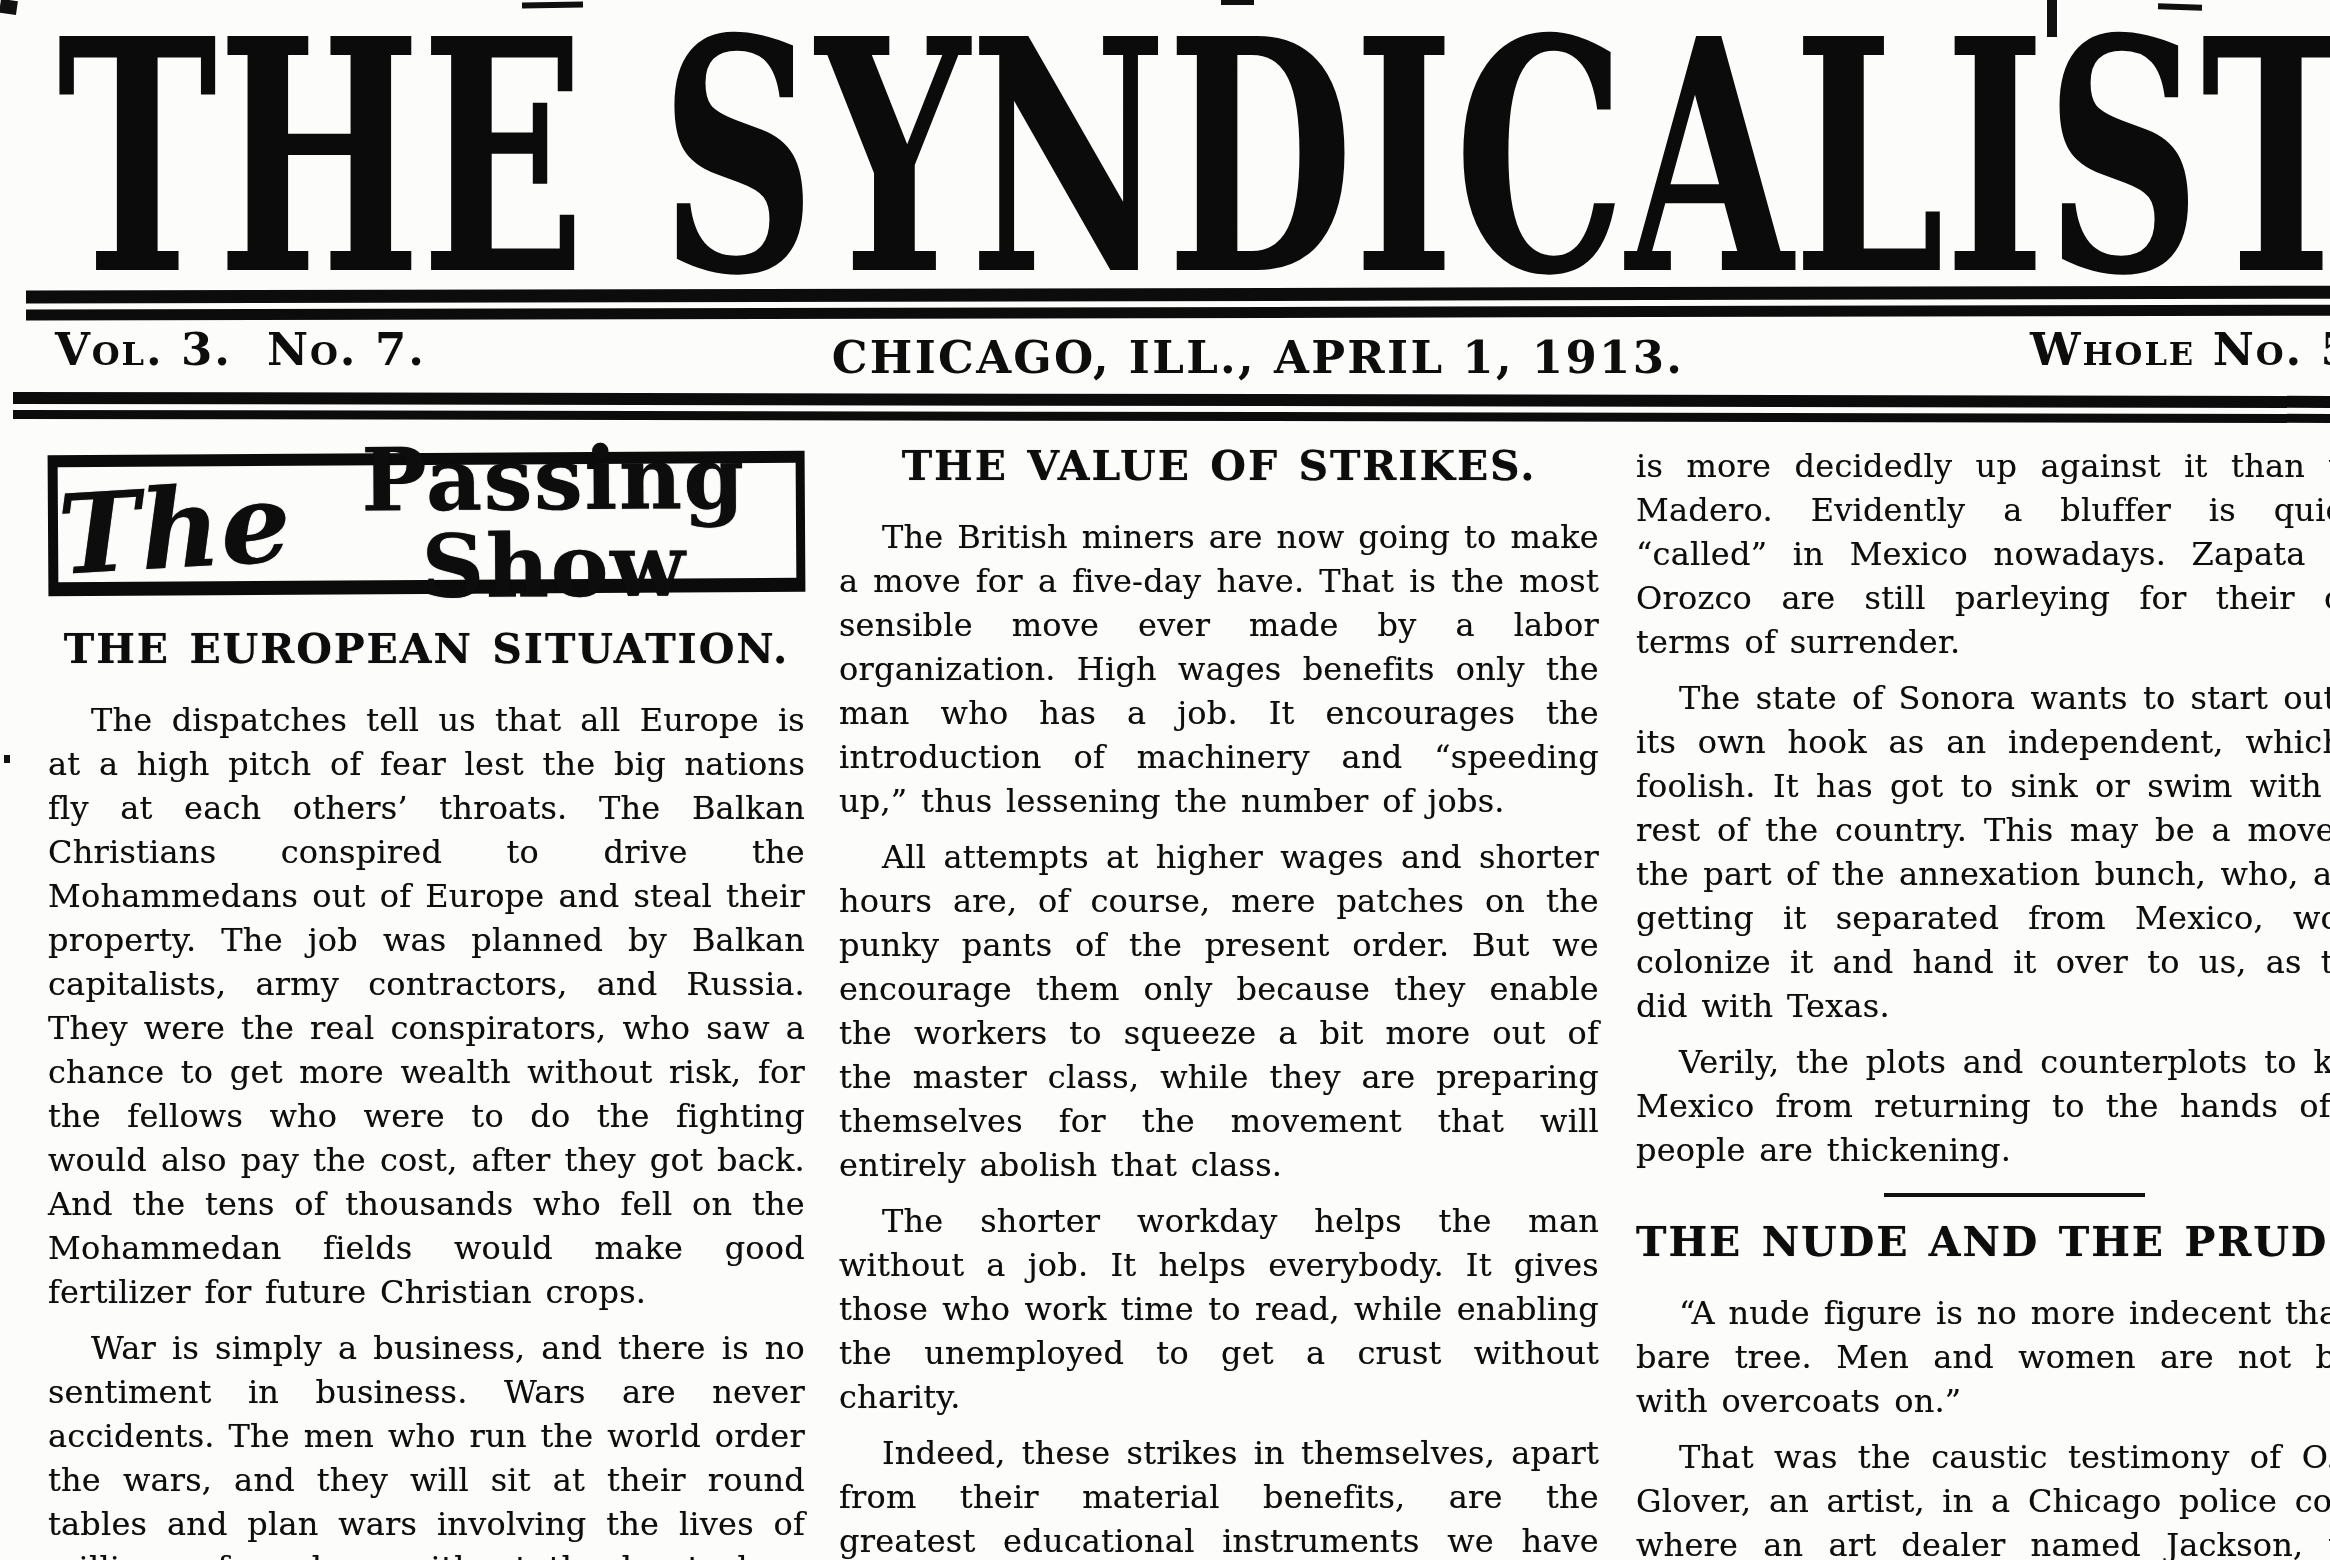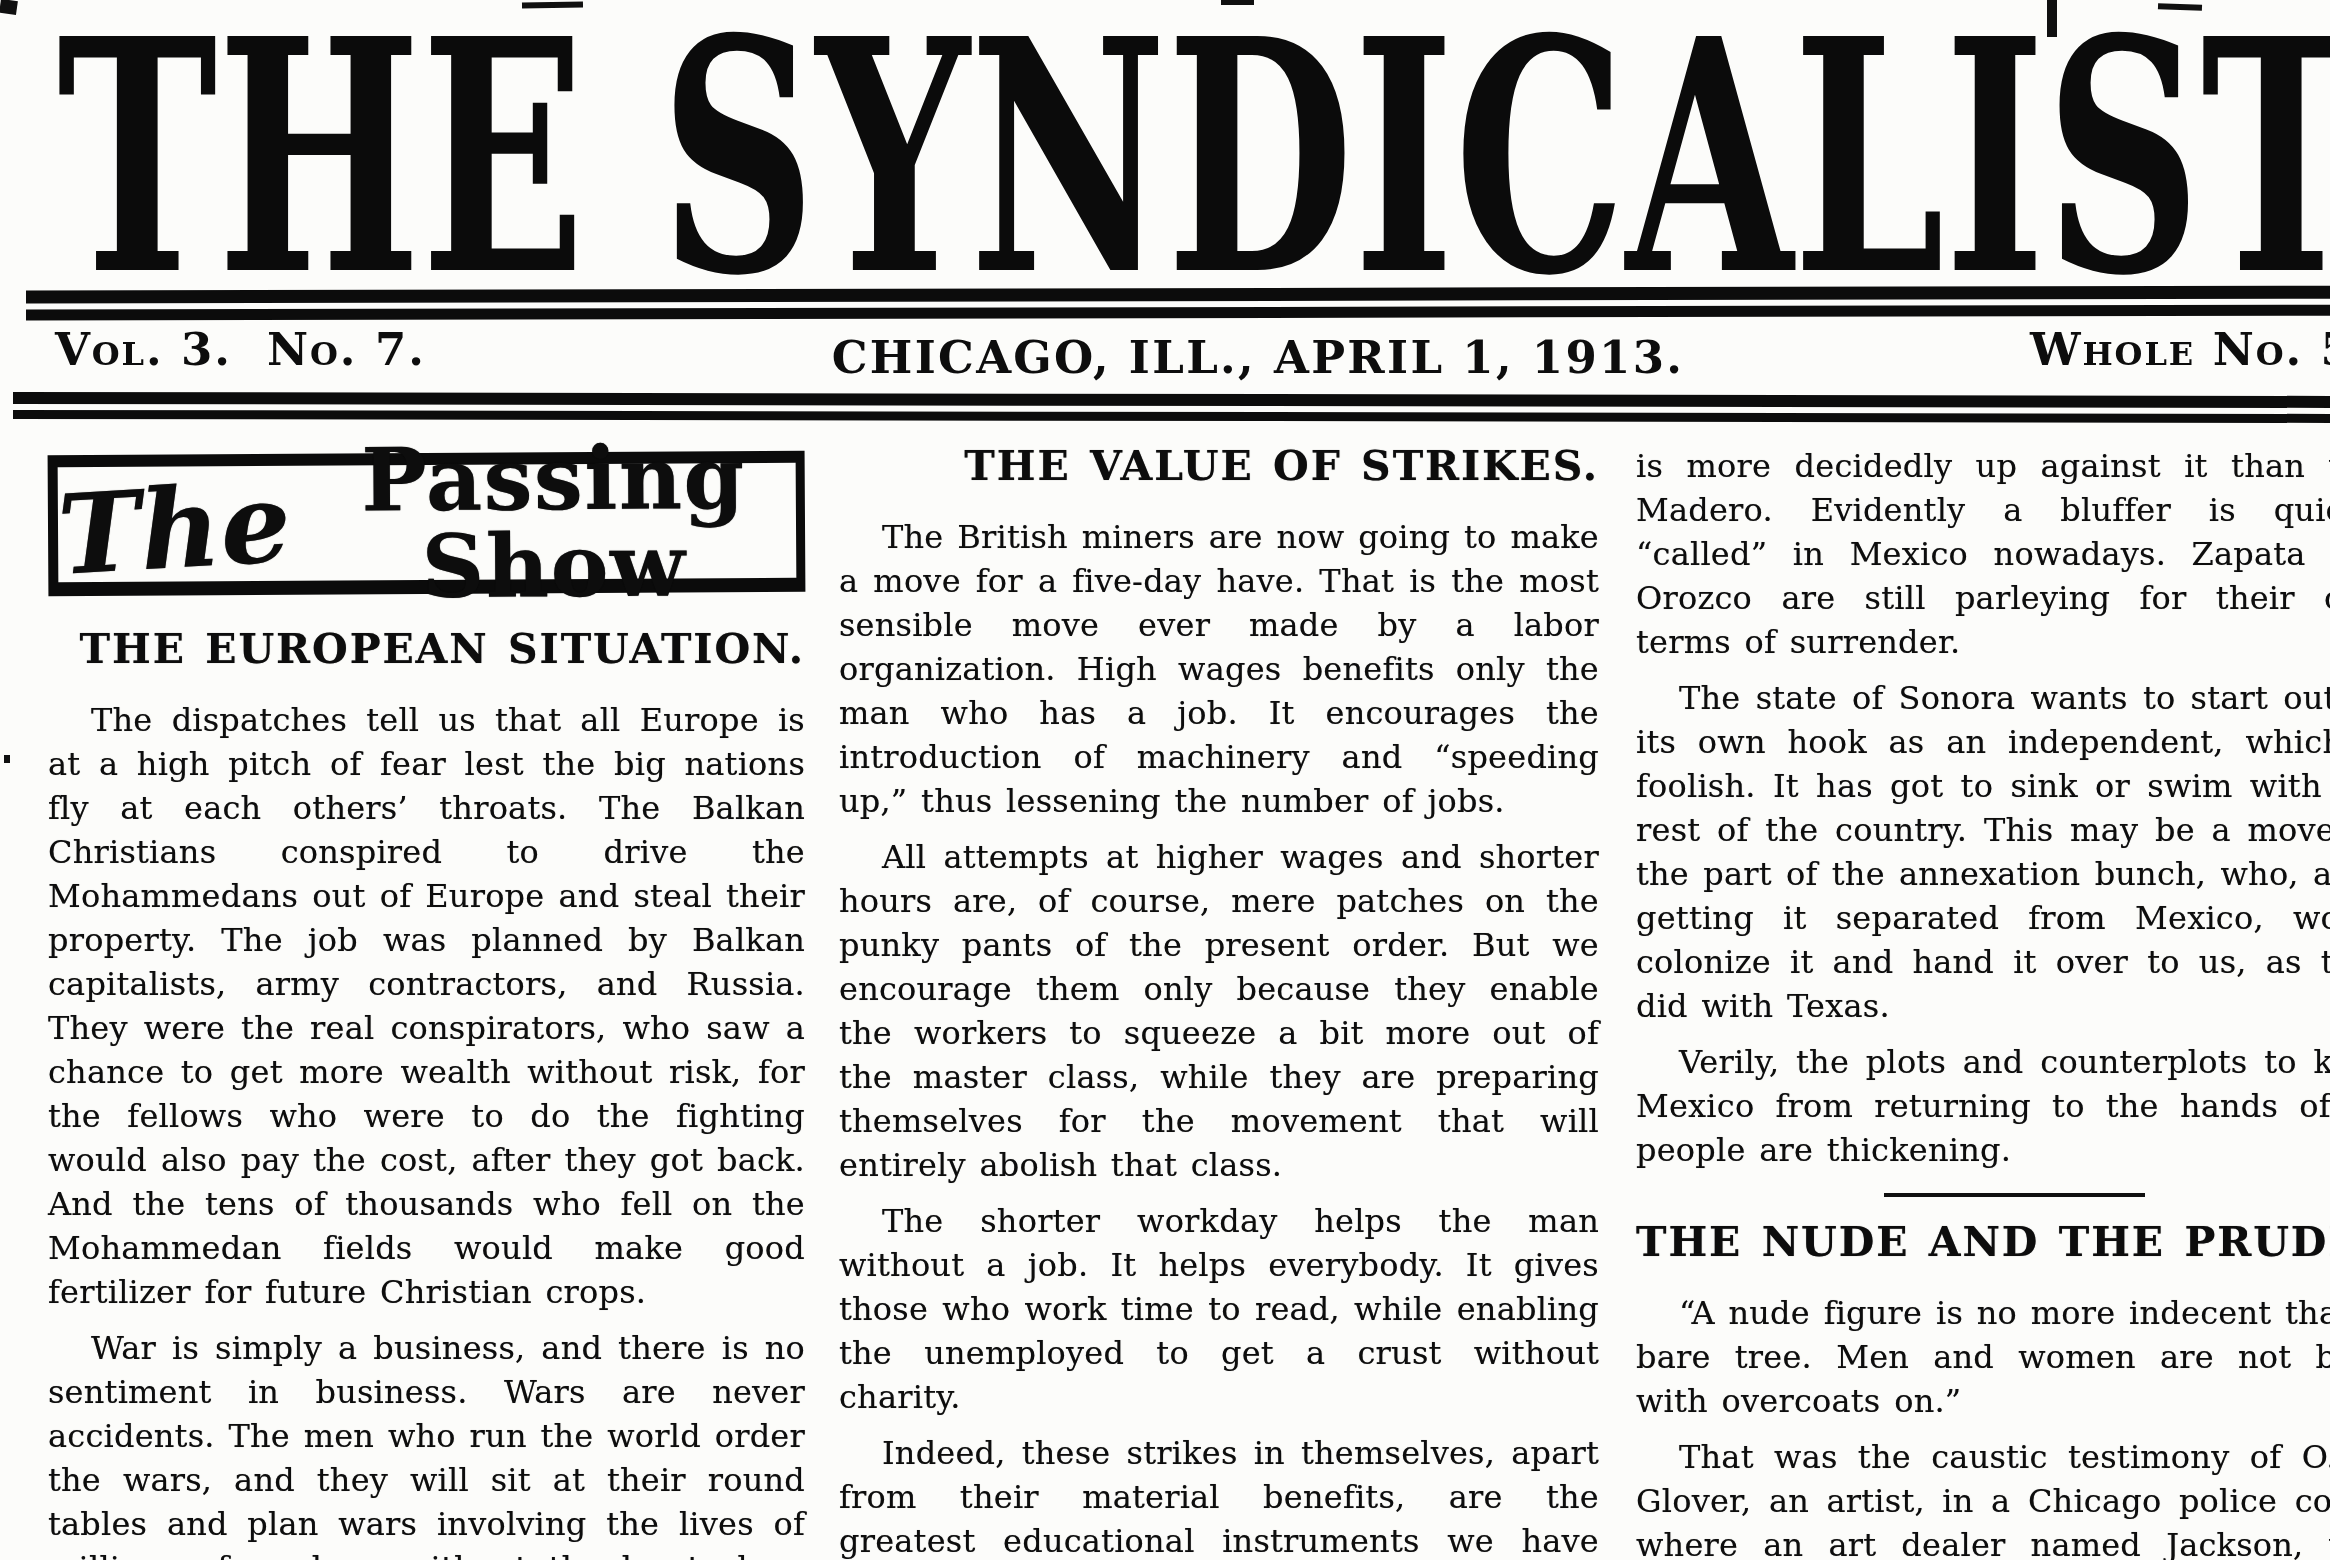--- a/index.html
+++ b/index.html
@@ -64,21 +64,21 @@
   #col-left   { left: 48px;  top: 453px; width: 757px; }
   #col-middle { left: 839px; top: 444px; width: 760px; }
   #col-right  { left: 1636px; top: 444px; width: 756px; }
 
   .col p { margin: 0 0 12px 0; text-indent: 43px; }
   .col p.no-indent { text-indent: 0; }
 
   .col-head {
     font-size: 41px;
     font-weight: bold;
-    text-align: right;
+    text-align: center;
     letter-spacing: 1.9px;
     margin: 0 0 27px 0;
     text-indent: 0;
     text-shadow: 0 0 0.8px rgba(8,8,8,0.6);
     white-space: nowrap;
   }
 
   
   #passing-show-box {
     box-sizing: border-box;

